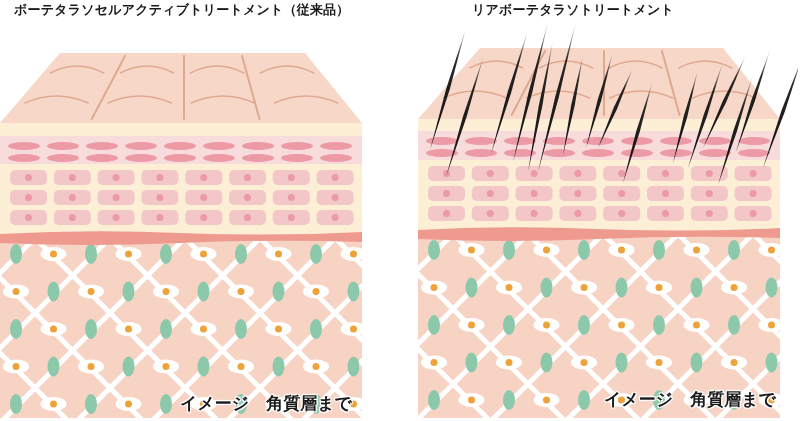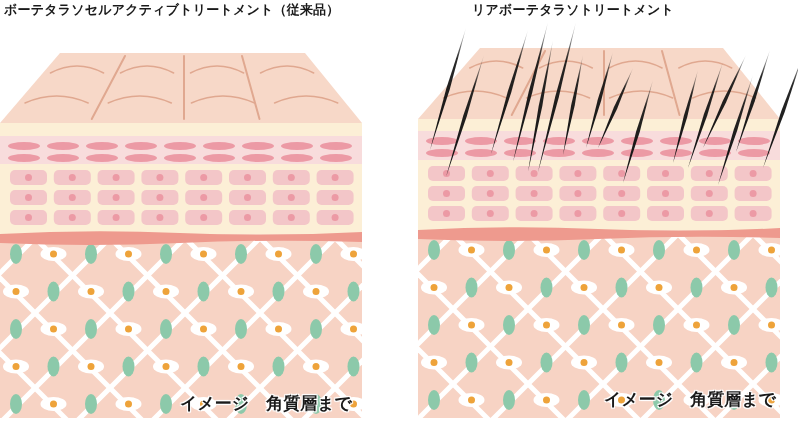--- a/index.html
+++ b/index.html
@@ -6,21 +6,21 @@
   body { width: 800px; height: 421px; position: relative; overflow: hidden; font-family: "DejaVu Sans", sans-serif; }
   .title { position: absolute; top: 1px; font-size: 13px; font-weight: bold; color: #1a1a1a; white-space: nowrap; letter-spacing: 0.2px; }
   .panel { position: absolute; top: 0; width: 380px; height: 421px; padding-left: 40px; }
   .panel svg { position: absolute; left: 0; top: 0; }
   .caption { position: absolute; font-size: 17px; font-weight: bold; color: #1a1a1a; white-space: nowrap;
     text-shadow: 0 0 2px #fff, 0 0 3px #fff, 1px 1px 0 #fff, -1px -1px 0 #fff, 1px -1px 0 #fff, -1px 1px 0 #fff; }
 </style>
 </head>
 <body>
 
-<div class="title" style="left:4px;">ボーテタラソセルアクティブトリートメント（従来品）</div>
+<div class="title" style="left:14px;">ボーテタラソセルアクティブトリートメント（従来品）</div>
 <div class="title" style="left:472px;">リアボーテタラソトリートメント</div>
 
 <div class="panel" style="left:0px;">
   <svg id="svg-left" width="380" height="421" viewBox="0 0 380 421">
       <defs>
         <clipPath id="svg-left-clip">
           <rect x="0" y="123" width="362" height="298"></rect>
         </clipPath>
         <clipPath id="svg-left-latclip">
           <rect x="0" y="238" width="362" height="180"></rect>

